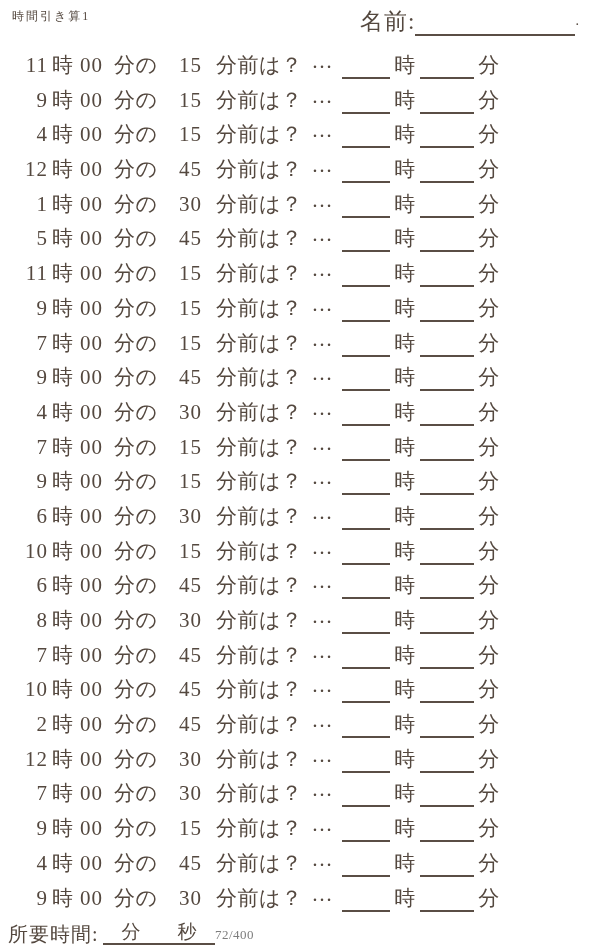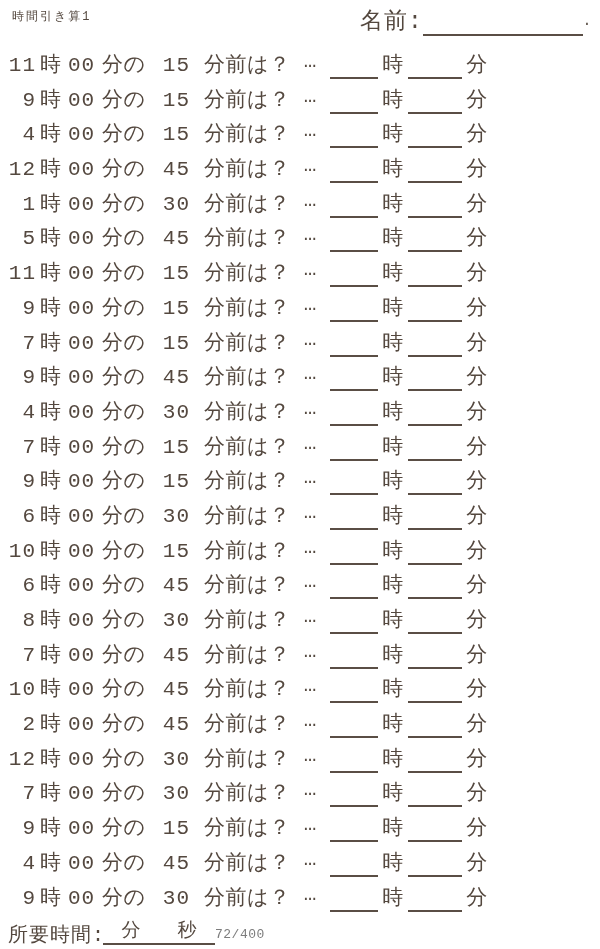--- a/index.html
+++ b/index.html
@@ -6,21 +6,21 @@
     --ink:#54483f;
     --line:#5a4e45;
     --gray:#9b9b9b;
     --pagegray:#7d7d7d;
   }
   html,body{margin:0;padding:0;background:#ffffff;}
   .sheet{
     position:relative;
     width:600px;height:949px;
     background:#ffffff;
-    font-family:Liberation Mono, monospace;
+    font-family:Liberation Serif, serif;
     color:var(--ink);
     overflow:hidden;
   }
   
   .title{
     position:absolute;left:12px;top:8px;
     font-size:12px;letter-spacing:2px;color:var(--ink);
   }
   .name-block{
     position:absolute;left:360px;top:6px;
@@ -32,21 +32,21 @@
     display:inline-block;width:160px;height:26px;
     border-bottom:2px solid var(--line);
   }
   .name-dot{font-size:14px;line-height:30px;}
   
   .rows{position:absolute;left:0;top:52px;width:600px;}
   .row{
     position:relative;height:34.7px;
     display:grid;
     grid-template-columns:30px 30px 36px 50px 38px 100px 40px 48px 30px 54px 30px;
-    padding-left:6px;
+    padding-left:18px;
     font-size:21px;
   }
   .c{line-height:27px;white-space:nowrap;}
   .hour,.before{text-align:right;letter-spacing:1px;}
   .u{letter-spacing:0.5px;}
   .unit-hour{padding-left:4px;}
   .zeros{padding-left:2px;letter-spacing:1px;}
   .mae{padding-left:6px;margin-left:8px;}
   .dots{text-align:center;position:relative;top:-4px;}
   .blank{

